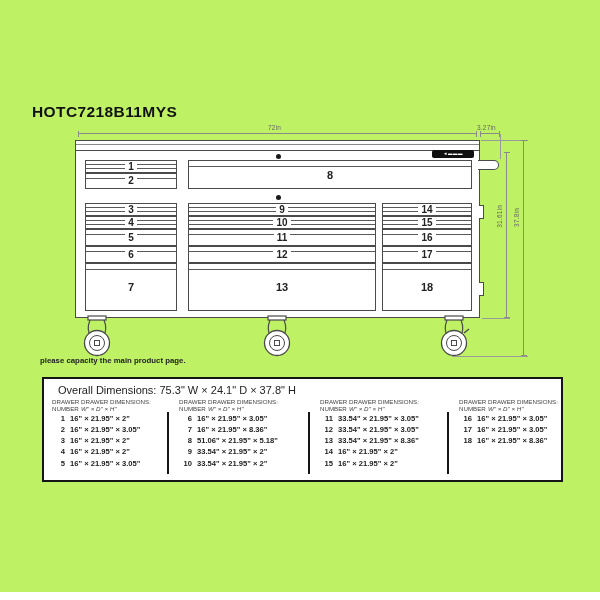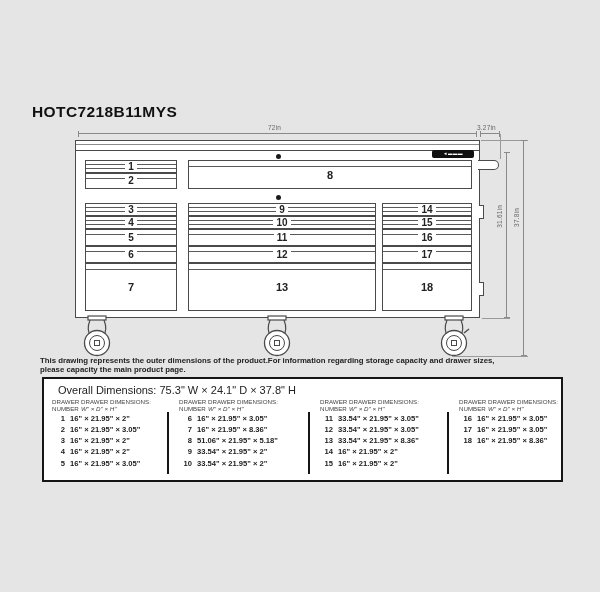--- a/index.html
+++ b/index.html
@@ -1,17 +1,17 @@
 <!DOCTYPE html>
 <html><head>
 <meta charset="utf-8">
 <style>
   html,body { margin:0; padding:0; background:#fff; }
   .sheet {
-    position:relative; width:600px; height:592px; background:#e5e5e5;
+    position:relative; width:600px; height:592px; background:#bef264;
     font-family:"Liberation Sans", sans-serif; color:#1c1c1c; overflow:hidden;
   }
   .title {
     position:absolute; left:32px; top:103px; font-size:15.5px; font-weight:800;
     letter-spacing:0.4px; color:#111;
   }
   
   .cabinet {
     position:absolute; left:75px; top:140px; width:405px; height:178px;
     border:1.5px solid #4a4a4a; box-sizing:border-box; background:#fff;
@@ -187,21 +187,20 @@
 
   <div class="ext" style="left:481px; top:140px; width:47px;"></div>
   <div class="ext" style="left:482px; top:318px; width:28px;"></div>
   <div class="ext" style="left:452px; top:356px; width:76px;"></div>
   <div class="dim-v" style="left:506px; top:152px; height:166px;"></div>
   <div class="dim-v" style="left:523px; top:140px; height:216px;"></div>
   <div class="dimlabel vlabel" style="left:496px; top:205px;">31.61in</div>
   <div class="dimlabel vlabel" style="left:513px; top:208px;">37.8in</div>
 
   <div class="note">
-    <div>This drawing represents the outer dimensions of the product.For information regarding storage capacity and drawer sizes,</div>
     <div>please capacity the main product page.</div>
   </div>
 
   <div class="specbox">
     <div class="overall">Overall Dimensions: 75.3" W × 24.1" D × 37.8" H</div>
     <div class="cols">
       <div class="col c1">
         <div class="thead">
           <div class="h1">
               <div>DRAWER</div>

